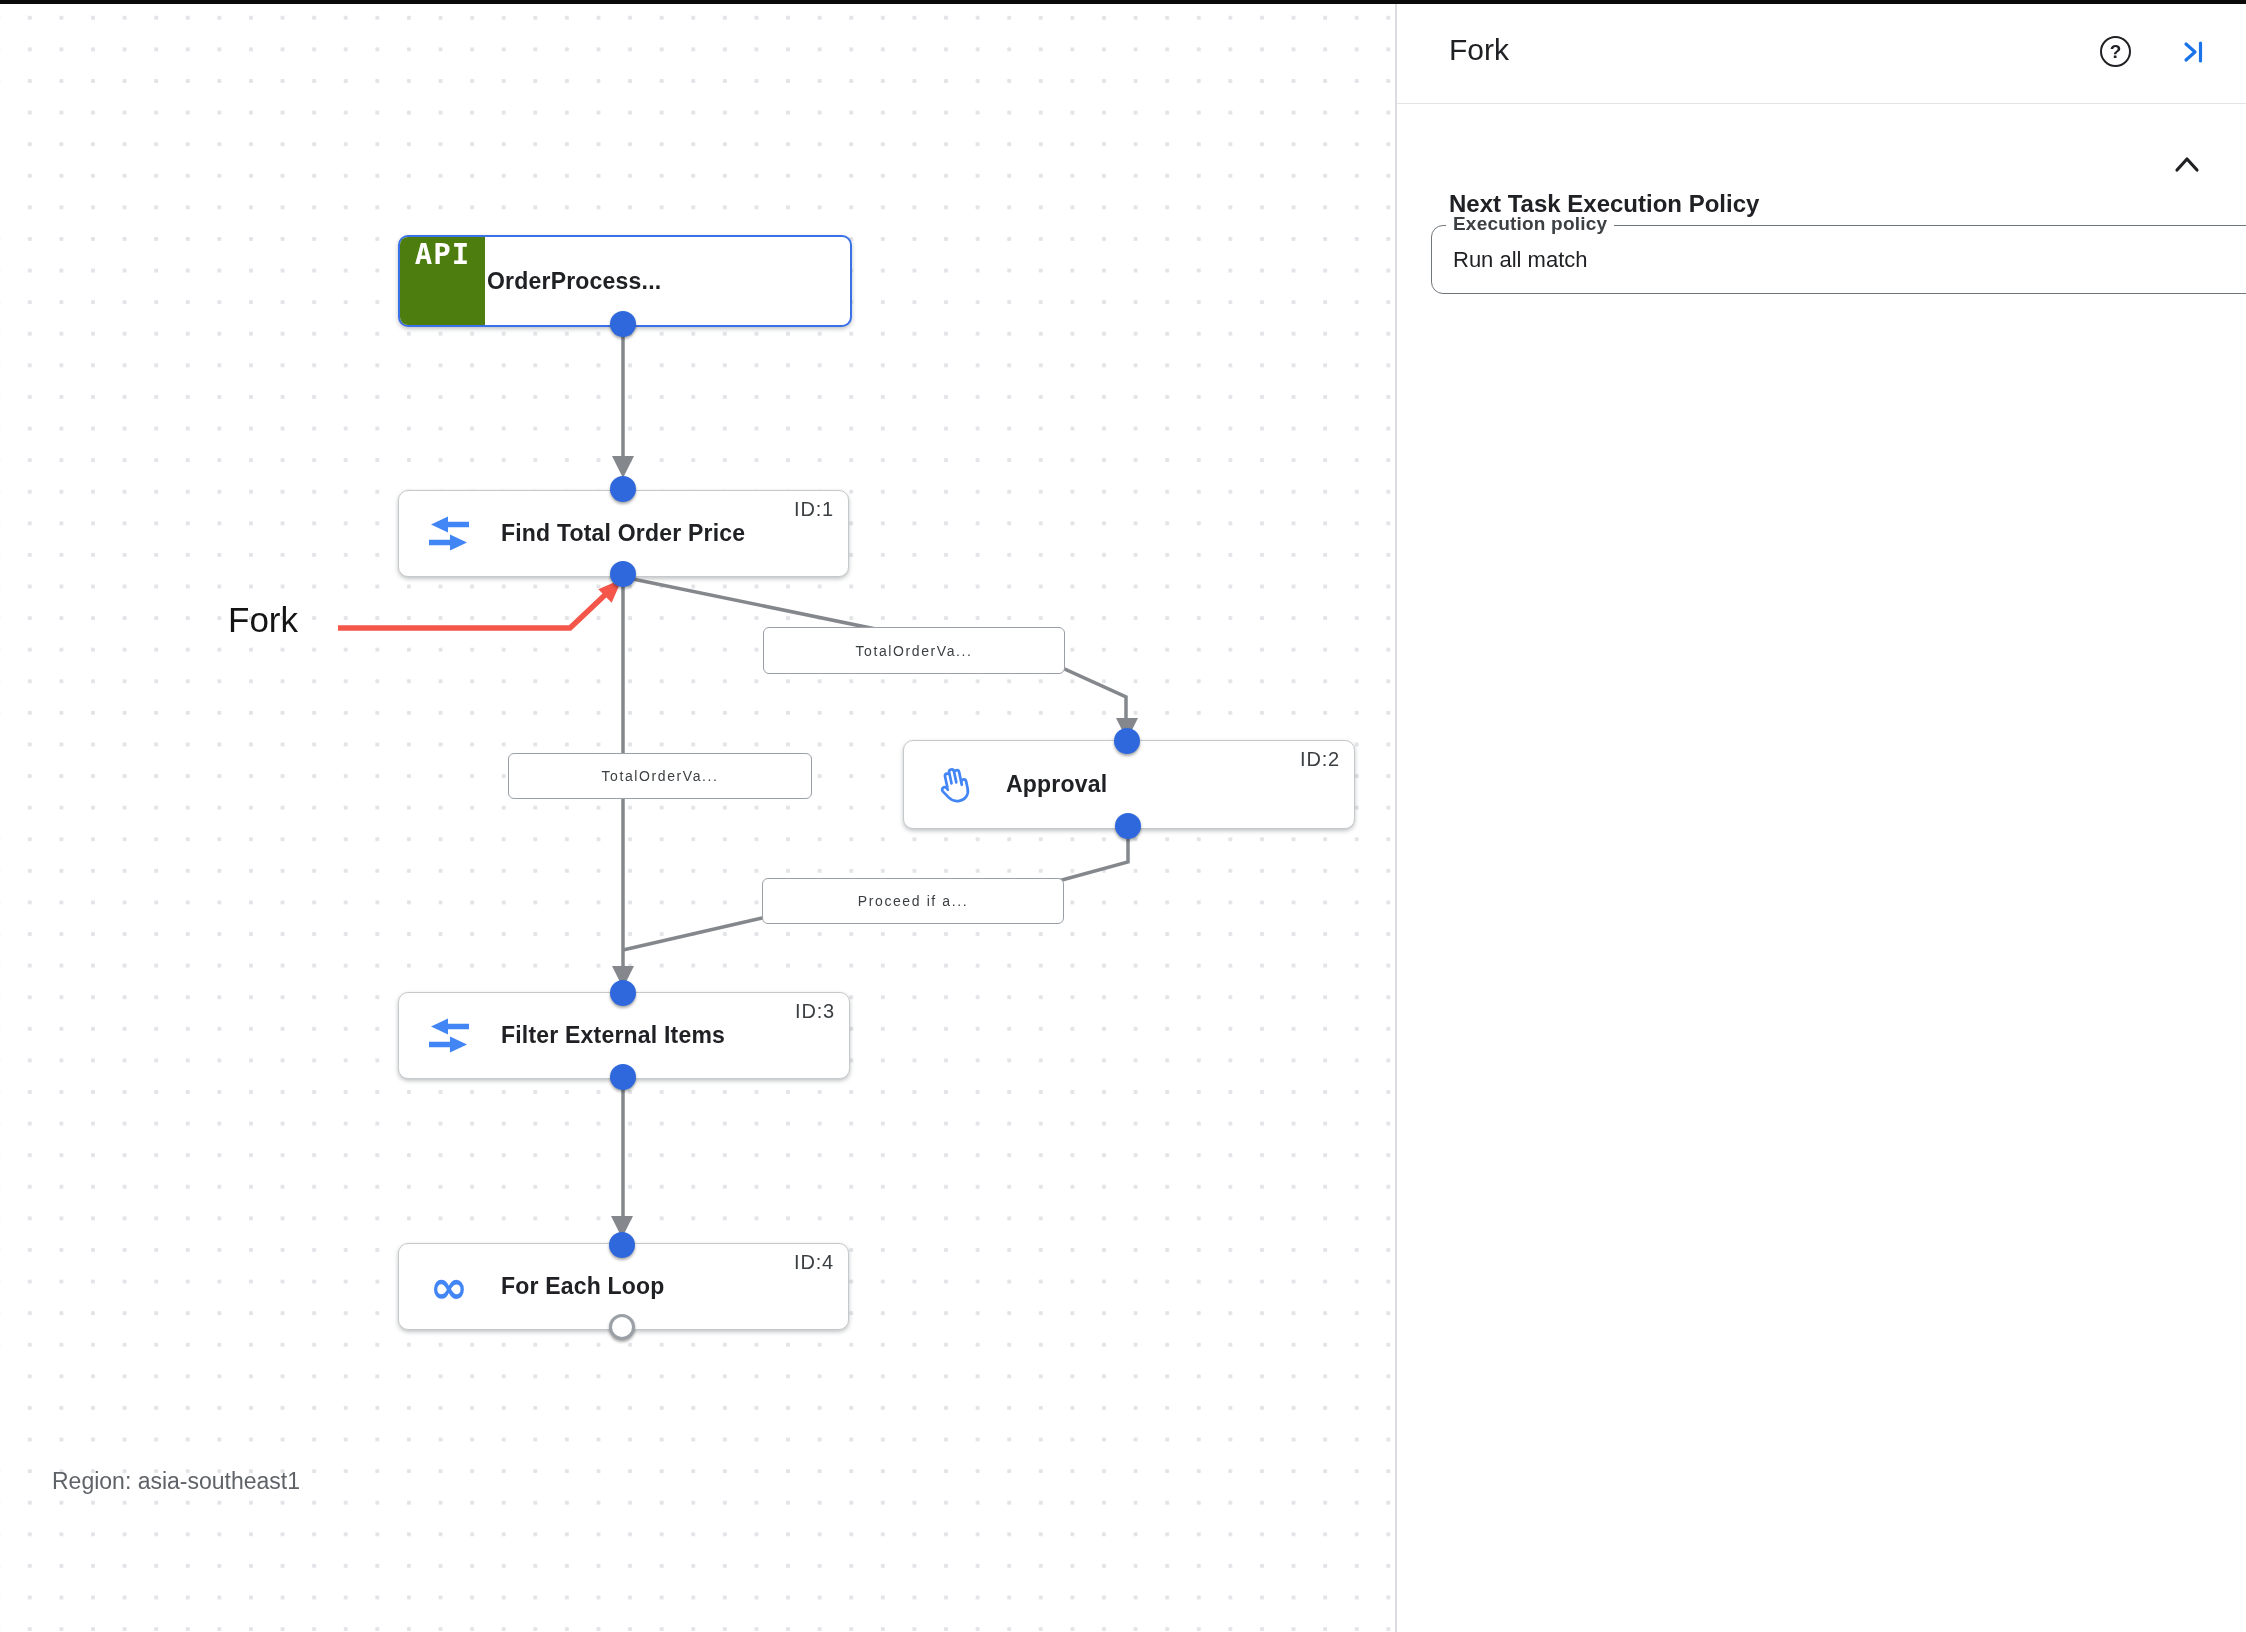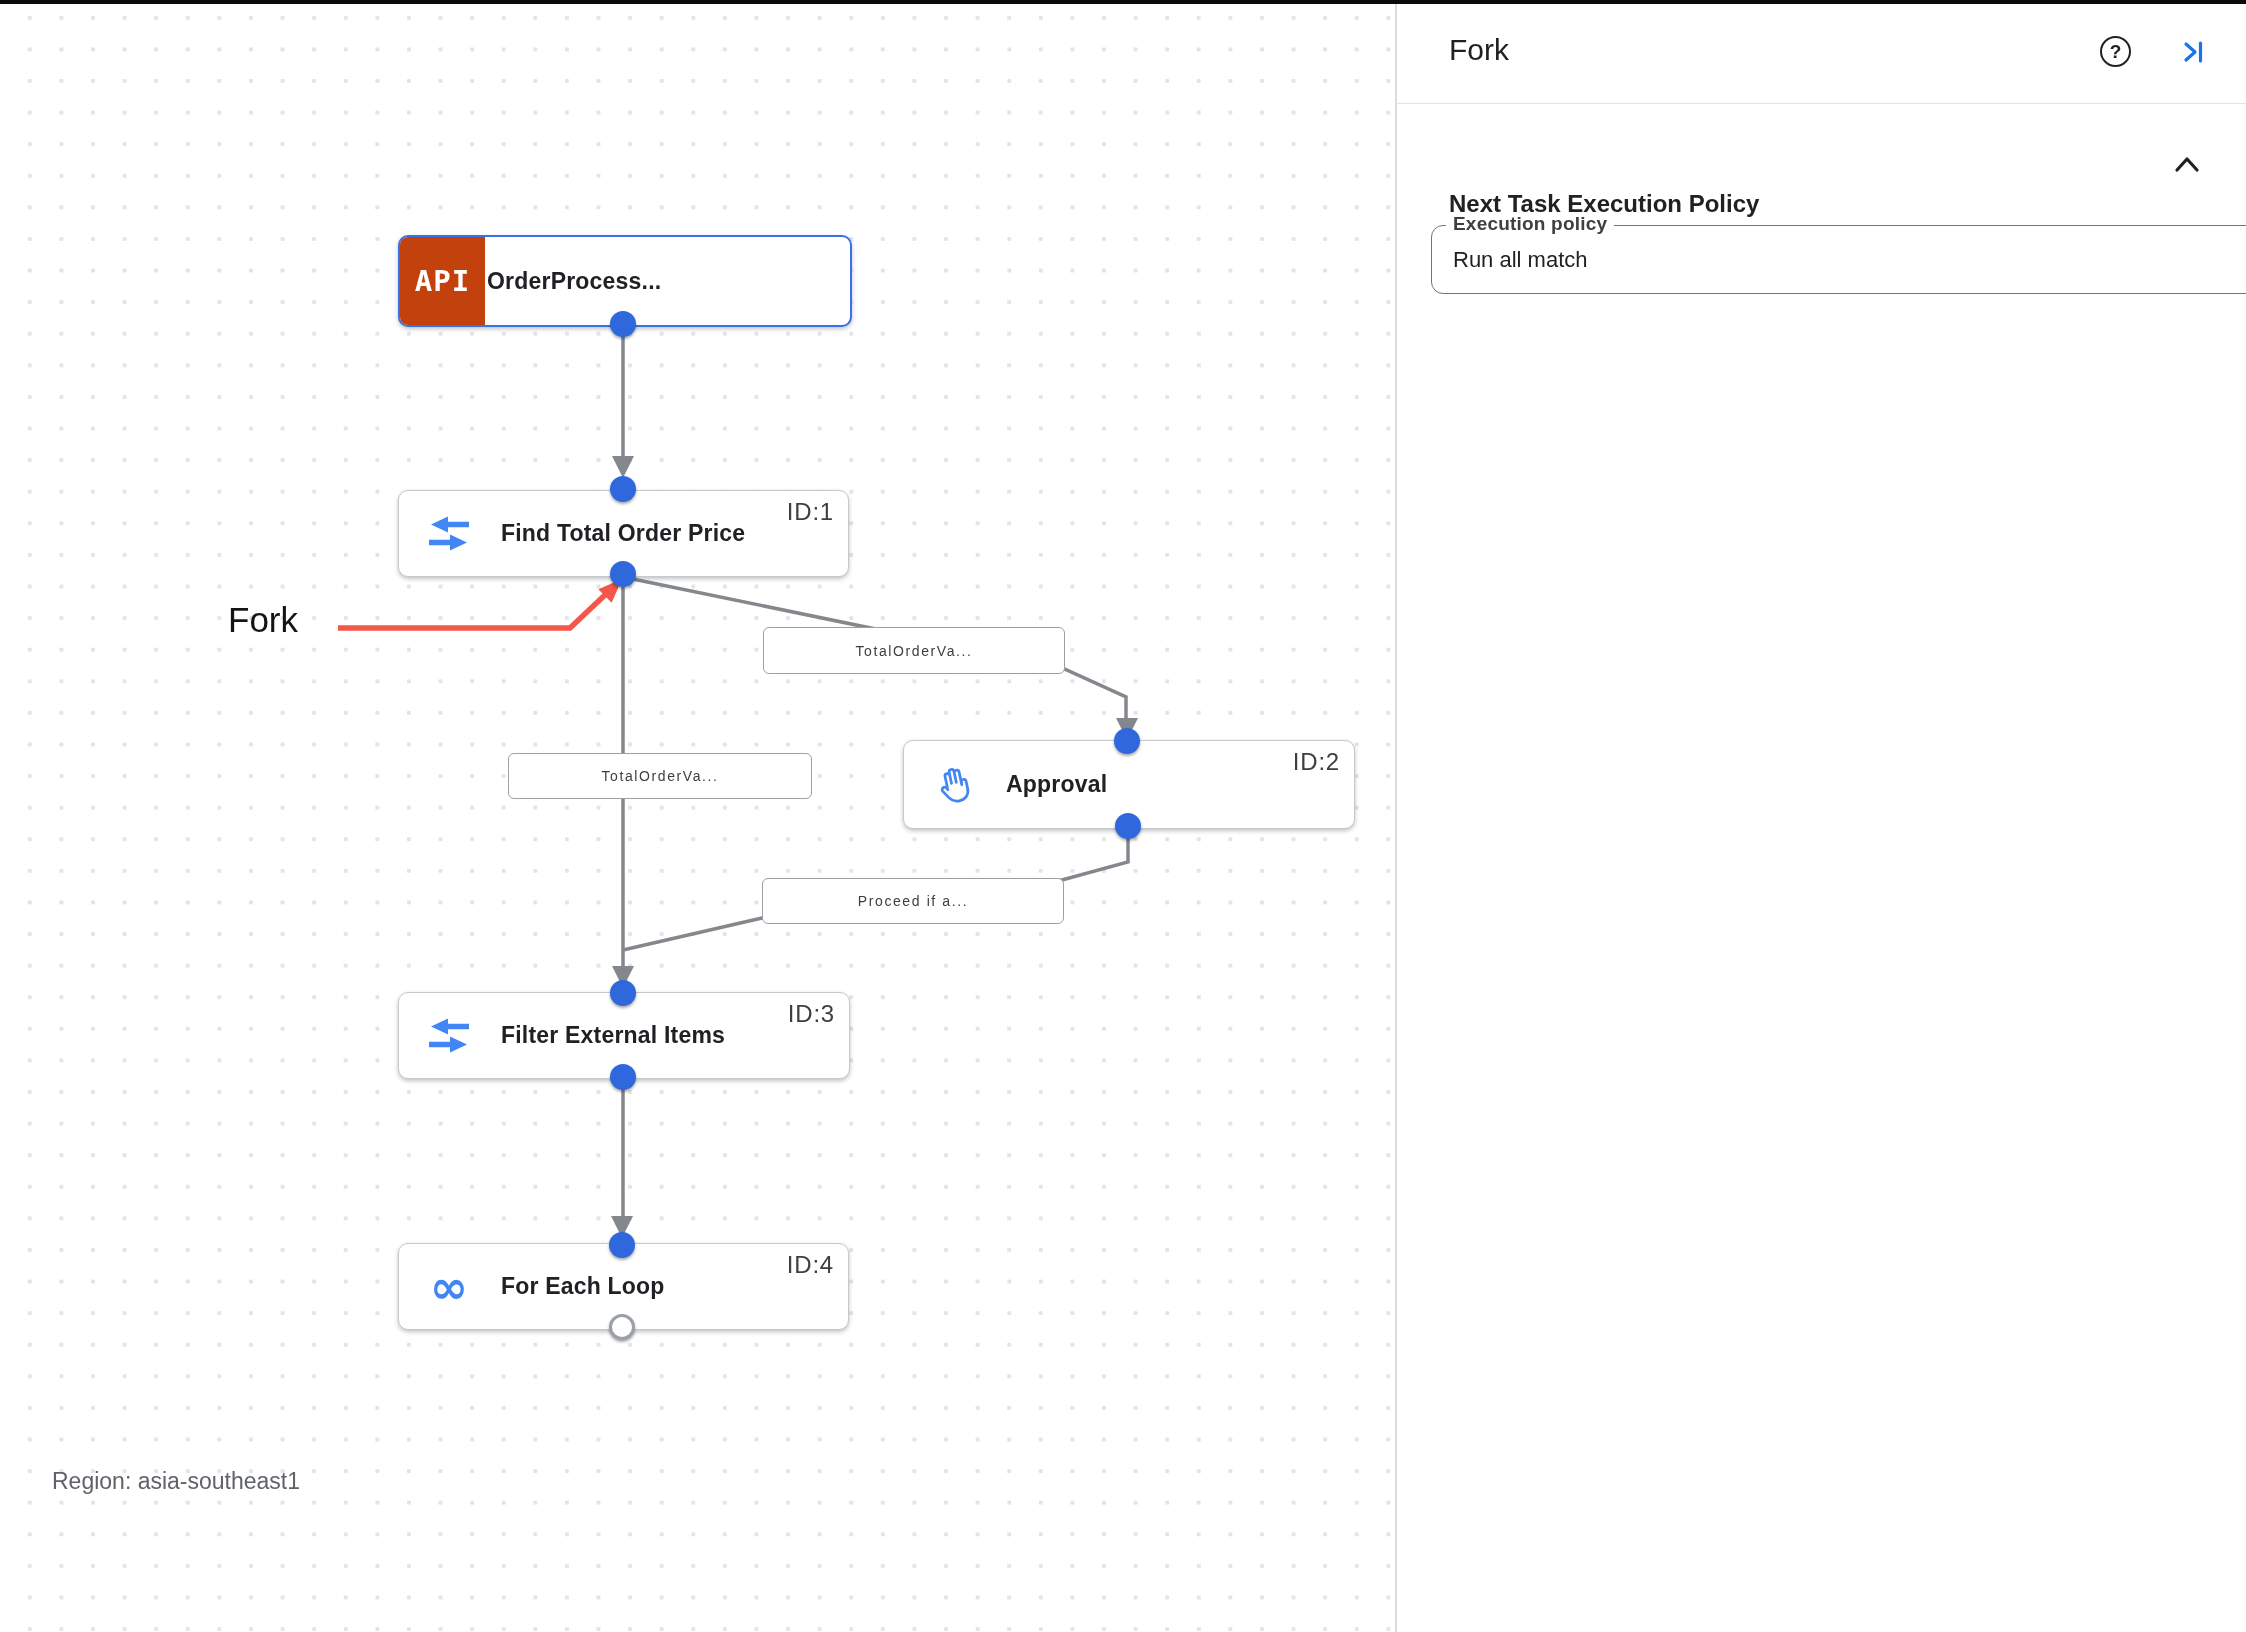--- a/index.html
+++ b/index.html
@@ -15,25 +15,25 @@
     background-image:radial-gradient(#e3e4e8 2px, transparent 2.4px);
     background-size:31.6px 31.6px;background-position:14px 2px;
     border-right:2px solid #dadce0;}
 
   svg.edges{position:absolute;left:0;top:0;z-index:1;pointer-events:none;}
 
   
   .node{position:absolute;background:#fff;border:1.5px solid #c6c9cc;border-radius:10px;
         box-shadow:0 2px 4px rgba(60,64,67,.32);display:flex;align-items:center;z-index:3;}
   .node.trigger{border:2px solid #3a70e8;}
-  .node-id{position:absolute;top:7px;right:14px;font-size:24px;color:#3c4043;letter-spacing:.8px;}
+  .node-id{position:absolute;top:7px;right:14px;font-size:20px;color:#3c4043;letter-spacing:.8px;}
   .node-title{font-weight:bold;font-size:23px;color:#202124;letter-spacing:.2px;}
   .node-icon{margin-left:27px;margin-right:29px;display:flex;align-items:center;justify-content:center;width:46px;}
-  .api-badge{width:85px;height:100%;background:#c2410c;border-radius:8px 0 0 8px;
-             display:flex;align-items:center;justify-content:center;flex:none;}
+  .api-badge{width:85px;height:100%;background:#4d7c0f;border-radius:8px 0 0 8px;
+             display:flex;align-items:flex-start;justify-content:center;flex:none;}
   .api-badge span{color:#fff;font-family:"DejaVu Sans Mono",monospace;font-weight:bold;
                   font-size:29px;letter-spacing:1px;}
   .trigger .node-title{margin-left:2px;}
   .loop-glyph{font-family:"DejaVu Sans",sans-serif;font-weight:bold;font-size:46px;color:#4285f4;
               line-height:30px;}
 
   
   .dot{position:absolute;width:26px;height:26px;border-radius:50%;background:#2e68dc;
        box-shadow:0 2px 3px rgba(0,0,0,.35);z-index:5;}
   .dot.hollow{width:20px;height:20px;background:#fff;border:3px solid #9aa0a6;}

